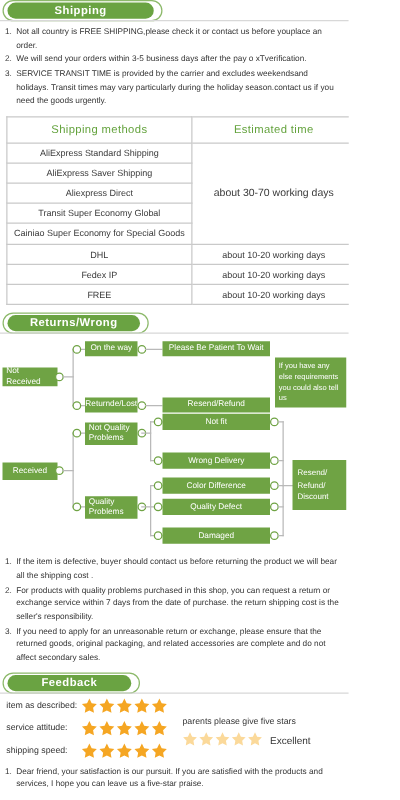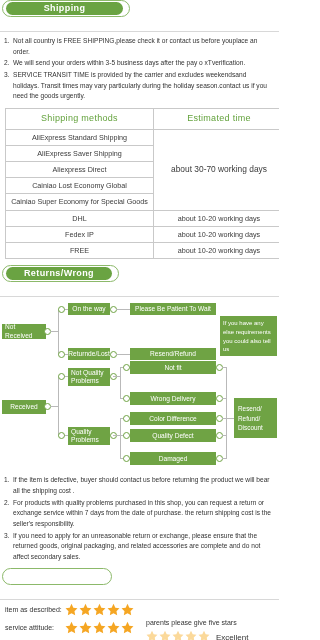--- a/index.html
+++ b/index.html
@@ -6,21 +6,21 @@
   body{
     width:279px;height:640px;overflow:hidden;
     background:#ffffff;
     font-family:"Liberation Sans","DejaVu Sans",sans-serif;
     color:#2d2d2d;
     -webkit-font-smoothing:antialiased;
   }
   .page{position:relative;width:279px;height:640px;}
 
   
-  .sec-head{position:relative;height:32px;margin:0;}
+  .sec-head{position:relative;height:17px;margin:0;}
   .sec-head .outer{
     position:absolute;left:2px;top:0;height:17px;
     border:1px solid #8cb96a;border-radius:9px;
     background:#ffffff;box-sizing:border-box;
   }
   .sec-head .pill{
     position:absolute;left:6px;top:2px;height:13px;
     background:#6aa342;border-radius:7px;
     display:flex;align-items:center;justify-content:center;
     box-sizing:border-box;
@@ -133,21 +133,21 @@
       <td>AliExpress Standard Shipping</td>
       <td class="big" rowspan="5">about 30-70 working days</td>
     </tr>
     <tr>
       <td>AliExpress Saver Shipping</td>
     </tr>
     <tr>
       <td>Aliexpress Direct</td>
     </tr>
     <tr>
-      <td>Cainiao Lost Economy Global</td>
+      <td>Transit Super Economy Global</td>
     </tr>
     <tr>
       <td>Cainiao Super Economy for Special Goods</td>
     </tr>
     <tr>
       <td>DHL</td>
       <td>about 10-20 working days</td>
     </tr>
     <tr>
       <td>Fedex IP</td>
@@ -257,20 +257,23 @@
       <span class="txt">For products with quality problems purchased in this shop, you can request a return or exchange service within 7 days from the date of purchase. the return shipping cost is the seller's responsibility.</span>
     </div>
     <div class="note">
       <span class="num">3.</span>
       <span class="txt">If you need to apply for an unreasonable return or exchange, please ensure that the returned goods, original packaging, and related accessories are complete and do not affect secondary sales.</span>
     </div>
   </div>
 
   <div class="sec-head hdr-feedback" style="margin-top:2px">
     <div class="outer"></div>
+    <div class="pill">
+      <span>Feedback</span>
+    </div>
     <div class="rule"></div>
   </div>
 
   <div class="fb">
     <div class="fb-row" style="left:5px;top:3px;">
       <span class="fb-label">item as described:</span>
       <span class="stars">
         <svg class="star" viewBox="0 0 24 24">
             <polygon fill="#f5a623" points="12,1.6 15.4,8.6 23,9.7 17.5,15.1 18.8,22.7 12,19.1 5.2,22.7 6.5,15.1 1,9.7 8.6,8.6"></polygon>
           </svg>

